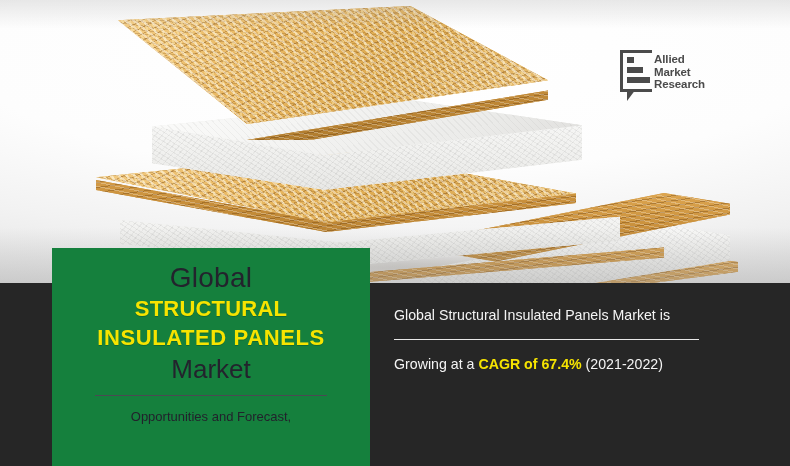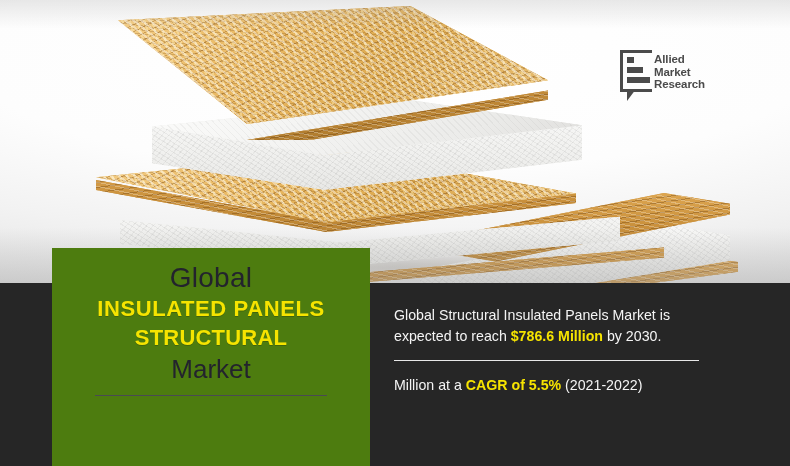--- a/index.html
+++ b/index.html
@@ -158,21 +158,21 @@
 
   
   .darkband{
     position:absolute;left:0;top:283px;width:790px;height:183px;
     background:#262626;
   }
 
   
   .graycard{
     position:absolute;left:52px;top:248px;width:318px;height:218px;
-    background:#4d7c0f;
+    background:#15803d;
     text-align:center;
     color:#1d1d27;
   }
   .t-global{
     margin-top:14px;font-size:28px;line-height:32px;font-weight:400;
     color:#23232d;letter-spacing:.3px;
   }
   .t-hl{
     font-size:22px;line-height:29px;font-weight:800;color:#f6e400;
     letter-spacing:.2px;text-shadow:0 1px 0 rgba(0,0,0,.18);
@@ -244,32 +244,30 @@
         <span>Market</span>
         <span>Research</span>
       </div>
     </div>
   </div>
 
   <div class="darkband"></div>
 
   <div class="graycard">
     <div class="t-global">Global</div>
+    <div class="t-hl">STRUCTURAL</div>
     <div class="t-hl l2">INSULATED  PANELS</div>
-    <div class="t-hl">STRUCTURAL</div>
     <div class="t-market">Market</div>
     <div class="card-rule"></div>
+    <div class="t-sub">Opportunities and Forecast,</div>
   </div>
 
   <div class="rightblock">
     <div class="r-line">
       <span>Global Structural Insulated Panels Market is</span>
     </div>
-    <div class="r-line">
-      <span>expected to reach </span><span class="r-em">$786.6 Million</span><span> by 2030.</span>
-    </div>
     <div class="right-rule"></div>
     <div class="r-line2">
-      <span>Million at a </span><span class="r-em">CAGR of 5.5%</span><span> (2021-2022)</span>
+      <span>Growing at a </span><span class="r-em">CAGR of 67.4%</span><span> (2021-2022)</span>
     </div>
   </div>
 
 </div>
 
 </body></html>

